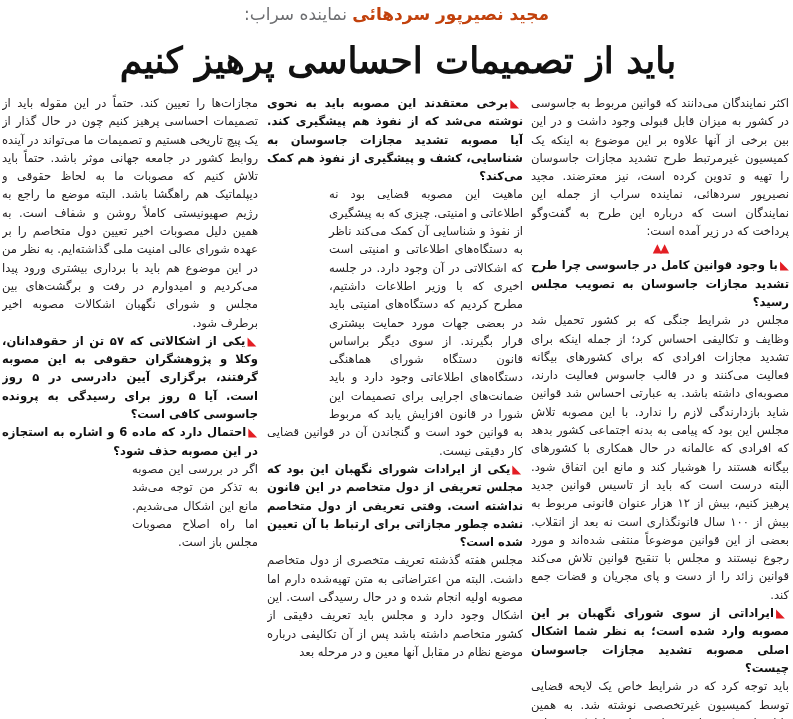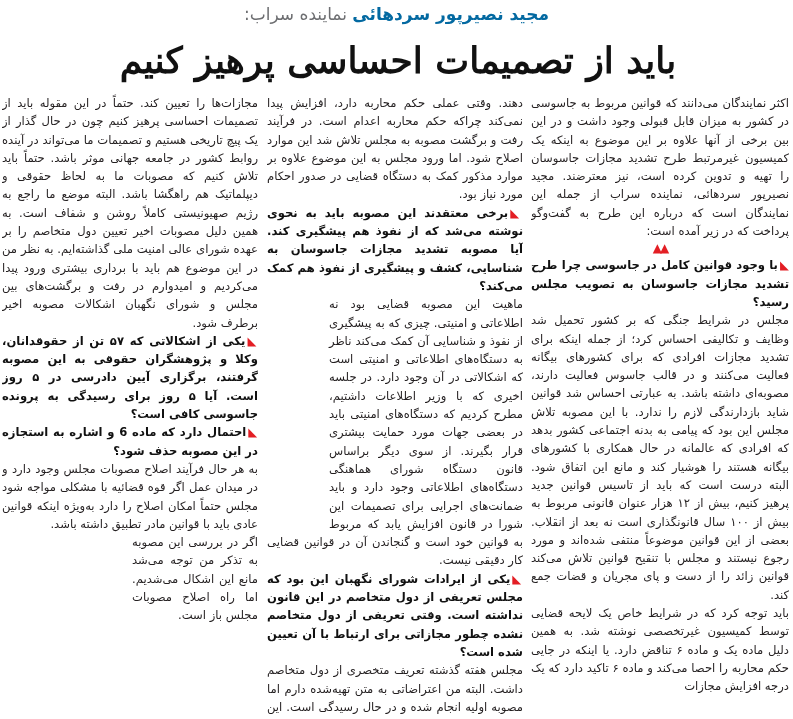--- a/index.html
+++ b/index.html
@@ -1,20 +1,20 @@
 <!DOCTYPE html>
 <html><head>
 <meta charset="utf-8">
 <style>
   html, body { margin:0; padding:0; background:#ffffff; }
   body { width:793px; height:719px; overflow:hidden; position:relative;
          font-family:"DejaVu Sans", sans-serif; color:#231f20; direction:rtl; }
   .kicker { position:absolute; top:2px; right:8px; left:8px; height:24px;
             text-align:center; font-size:17px; line-height:24px; white-space:nowrap; }
-  .kicker .name { color:#0369a1; font-weight:bold; }
+  .kicker .name { color:#c2410c; font-weight:bold; }
   .kicker .role { color:#6d6e71;text-align:center; }
   .headline { position:absolute; top:32px; right:8px; left:11px; height:56px;
               text-align:center; font-size:36px; font-weight:bold; line-height:56px;
               font-family:"DejaVu Serif", serif; color:#111; white-space:nowrap; letter-spacing:-0.5px; }
   .col { position:absolute; top:94px; bottom:0; overflow:hidden; font-size:11.6px;
          line-height:18.3px; text-align:justify; }
   .col.right { right:4px; width:258px; }
   .col.mid { right:270px; width:256px; }
   .col.left { right:535px; width:256px; }
   p { margin:0; }
@@ -31,31 +31,30 @@
   <span class="name">مجید نصیرپور سردهائی</span>
   <span class="role">نماینده سراب:</span>
 </div>
 <div class="headline">باید از تصمیمات احساسی پرهیز کنیم</div>
 
 <div class="col right">
   <p>اکثر نمایندگان می‌دانند که قوانین مربوط به جاسوسی در کشور به میزان قابل قبولی وجود داشت و در این بین برخی از آنها علاوه بر این موضوع به اینکه یک کمیسیون غیرمرتبط طرح تشدید مجازات جاسوسان را تهیه و تدوین کرده است، نیز معترضند. مجید نصیرپور سردهائی، نماینده سراب از جمله این نمایندگان است که درباره این طرح به گفت‌وگو پرداخت که در زیر آمده است:</p>
   <div class="sep">▲▲</div>
   <p class="q"><span class="marker">◣</span><span>با وجود قوانین کامل در جاسوسی چرا طرح تشدید مجازات جاسوسان به تصویب مجلس رسید؟</span></p>
   <p>مجلس در شرایط جنگی که بر کشور تحمیل شد وظایف و تکالیفی احساس کرد؛ از جمله اینکه برای تشدید مجازات افرادی که برای کشورهای بیگانه فعالیت می‌کنند و در قالب جاسوس فعالیت دارند، مصوبه‌ای داشته باشد. به عبارتی احساس شد قوانین شاید بازدارندگی لازم را ندارد. با این مصوبه تلاش مجلس این بود که پیامی به بدنه اجتماعی کشور بدهد که افرادی که عالمانه در حال همکاری با کشورهای بیگانه هستند را هوشیار کند و مانع این اتفاق شود. البته درست است که باید از تاسیس قوانین جدید پرهیز کنیم، بیش از ۱۲ هزار عنوان قانونی مربوط به بیش از ۱۰۰ سال قانونگذاری است نه بعد از انقلاب. بعضی از این قوانین موضوعاً منتفی شده‌اند و مورد رجوع نیستند و مجلس با تنقیح قوانین تلاش می‌کند قوانین زائد را از دست و پای مجریان و قضات جمع کند.</p>
+  <p class="q"><span class="marker">◣</span><span>ایراداتی از سوی شورای نگهبان بر این مصوبه وارد شده است؛ به نظر شما اشکال اصلی مصوبه تشدید مجازات جاسوسان چیست؟</span></p>
   <p>باید توجه کرد که در شرایط خاص یک لایحه قضایی توسط کمیسیون غیرتخصصی نوشته شد. به همین دلیل ماده یک و ماده ۶ تناقض دارد. یا اینکه در جایی حکم محاربه را احصا می‌کند و ماده ۶ تاکید دارد که یک درجه افزایش مجازات</p>
 </div>
 
 <div class="col mid">
-  <p>دهند. وقتی عملی حکم محاربه دارد، افزایش پیدا نمی‌کند چراکه حکم محاربه اعدام است. در فرآیند رفت و برگشت مصوبه به مجلس تلاش شد این موارد اصلاح شود. اما ورود مجلس به این موضوع علاوه بر موارد مذکور کمک به دستگاه قضایی در صدور احکام مورد نیاز بود.</p>
   <p class="q"><span class="marker">◣</span><span>برخی معتقدند این مصوبه باید به نحوی نوشته می‌شد که از نفوذ هم پیشگیری کند. آیا مصوبه تشدید مجازات جاسوسان به شناسایی، کشف و پیشگیری از نفوذ هم کمک می‌کند؟</span></p>
   <div class="wrap-mid"></div>
   <p>ماهیت این مصوبه قضایی بود نه اطلاعاتی و امنیتی. چیزی که به پیشگیری از نفوذ و شناسایی آن کمک می‌کند ناظر به دستگاه‌های اطلاعاتی و امنیتی است که اشکالاتی در آن وجود دارد. در جلسه اخیری که با وزیر اطلاعات داشتیم، مطرح کردیم که دستگاه‌های امنیتی باید در بعضی جهات مورد حمایت بیشتری قرار بگیرند. از سوی دیگر براساس قانون دستگاه شورای هماهنگی دستگاه‌های اطلاعاتی وجود دارد و باید ضمانت‌های اجرایی برای تصمیمات این شورا در قانون افزایش یابد که مربوط به قوانین خود است و گنجاندن آن در قوانین قضایی کار دقیقی نیست.</p>
   <p class="q"><span class="marker">◣</span><span>یکی از ایرادات شورای نگهبان این بود که مجلس تعریفی از دول متخاصم در این قانون نداشته است. وقتی تعریفی از دول متخاصم نشده چطور مجازاتی برای ارتباط با آن تعیین شده است؟</span></p>
   <p>مجلس هفته گذشته تعریف متخصری از دول متخاصم داشت. البته من اعتراضاتی به متن تهیه‌شده دارم اما مصوبه اولیه انجام شده و در حال رسیدگی است. این اشکال وجود دارد و مجلس باید تعریف دقیقی از کشور متخاصم داشته باشد پس از آن تکالیفی درباره موضع نظام در مقابل آنها معین و در مرحله بعد</p>
 </div>
 
 <div class="col left">
   <p>مجازات‌ها را تعیین کند. حتماً در این مقوله باید از تصمیمات احساسی پرهیز کنیم چون در حال گذار از یک پیچ تاریخی هستیم و تصمیمات ما می‌تواند در آینده روابط کشور در جامعه جهانی موثر باشد. حتماً باید تلاش کنیم که مصوبات ما به لحاظ حقوقی و دیپلماتیک هم راهگشا باشد. البته موضع ما راجع به رژیم صهیونیستی کاملاً روشن و شفاف است. به همین دلیل مصوبات اخیر تعیین دول متخاصم را بر عهده شورای عالی امنیت ملی گذاشته‌ایم. به نظر من در این موضوع هم باید با برداری بیشتری ورود پیدا می‌کردیم و امیدوارم در رفت و برگشت‌های بین مجلس و شورای نگهبان اشکالات مصوبه اخیر برطرف شود.</p>
   <p class="q"><span class="marker">◣</span><span>یکی از اشکالاتی که ۵۷ تن از حقوقدانان، وکلا و پژوهشگران حقوقی به این مصوبه گرفتند، برگزاری آیین دادرسی در ۵ روز است. آیا ۵ روز برای رسیدگی به پرونده جاسوسی کافی است؟</span></p>
   <p class="q"><span class="marker">◣</span><span>احتمال دارد که ماده 6 و اشاره به استجازه در این مصوبه حذف شود؟</span></p>
-  <p>به هر حال فرآیند اصلاح مصوبات مجلس وجود دارد و در میدان عمل اگر قوه قضائیه با مشکلی مواجه شود مجلس حتماً امکان اصلاح را دارد به‌ویژه اینکه قوانین عادی باید با قوانین مادر تطبیق داشته باشد.</p>
   <p class="narrow">اگر در بررسی این مصوبه به تذکر من توجه می‌شد مانع این اشکال می‌شدیم. اما راه اصلاح مصوبات مجلس باز است.</p>
 </div>
 
 </body></html>

